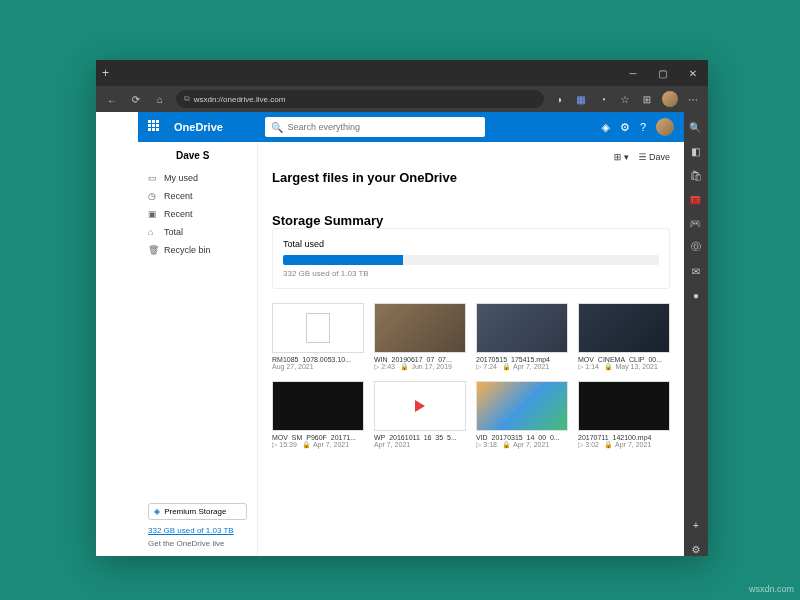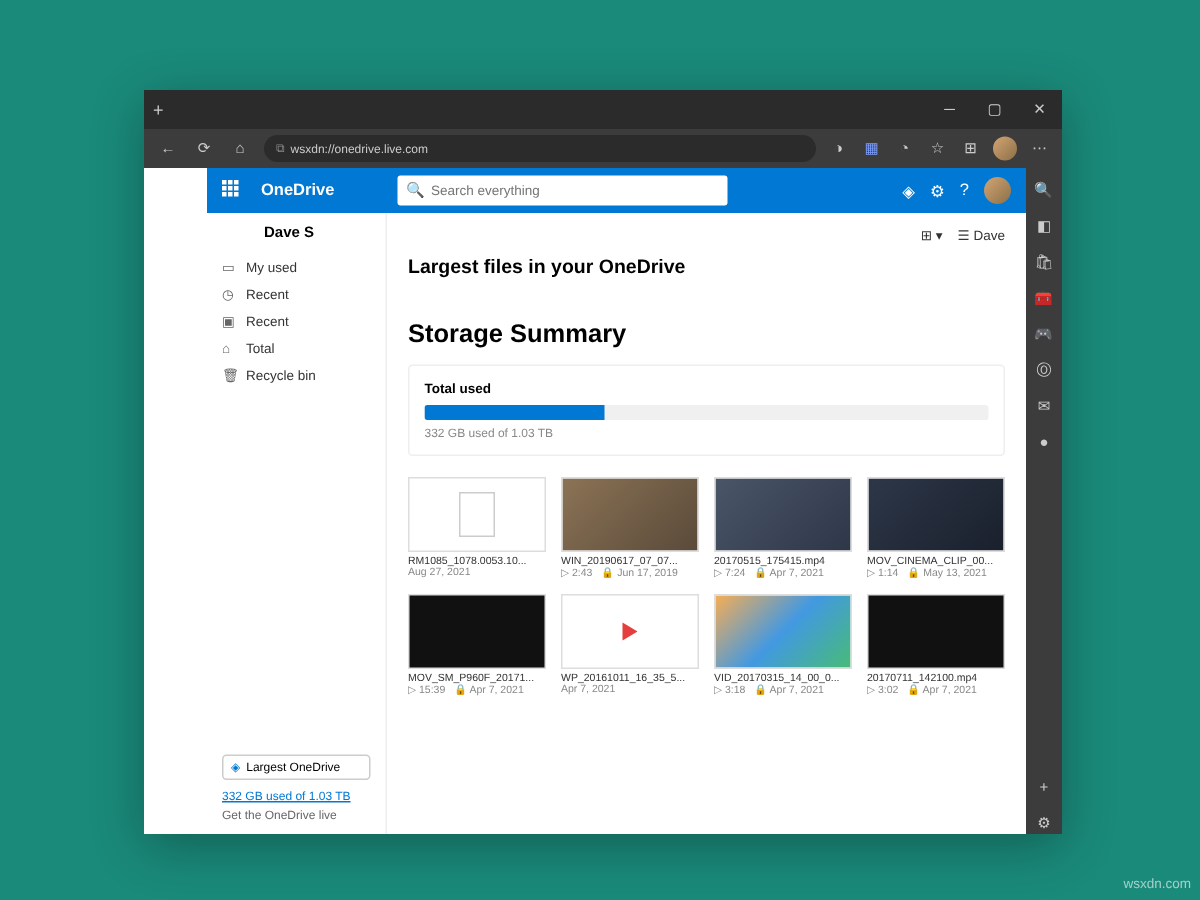--- a/index.html
+++ b/index.html
@@ -38,23 +38,23 @@
 .username { font-weight: 600; font-size: 10px; margin-bottom: 8px; margin-left: 28px; }
 .navitem { display: flex; align-items: center; gap: 6px; padding: 4px 0; color: #333; }
 .navitem .nico { width: 10px; color: #666; font-size: 9px; }
 .leftbottom { margin-top: auto; }
 .premium { border: 1px solid #ccc; border-radius: 3px; padding: 3px 5px; font-size: 8px; display: flex; align-items: center; gap: 4px; margin-bottom: 6px; }
 .premium .diamond { color: #0078d4; }
 .storagelink { color: #0078d4; font-size: 8px; text-decoration: underline; margin-bottom: 4px; }
 .getapps { font-size: 8px; color: #666; }
 .body { flex: 1; padding: 10px 14px; overflow-y: auto; }
 .pagetitle { font-size: 13px; font-weight: 600; margin-bottom: 28px; margin-top: 8px; }
-.section-h { font-size: 17px; font-weight: 600; margin-bottom: 10px; }
+.section-h { font-size: 13px; font-weight: 600; }
 .card { border: 1px solid #eee; border-radius: 3px; padding: 10px; margin-bottom: 14px; }
-.total-label { font-size: 9px; font-weight: 700; margin-bottom: 6px; }
+.total-label { font-size: 9px; font-weight: 400; margin-bottom: 6px; }
 .prog { height: 10px; background: #f0f0f0; border-radius: 2px; overflow: hidden; margin-bottom: 4px; }
 .prog-fill { height: 100%; background: #0078d4; }
 .prog-text { font-size: 8px; color: #888; }
 .grid { display: grid; grid-template-columns: repeat(4, 1fr); gap: 10px; }
 .file { font-size: 7px; }
 .thumb { width: 100%; height: 50px; background: #eee; border: 1px solid #ddd; margin-bottom: 3px; position: relative; display: flex; align-items: center; justify-content: center; }
 .thumb.doc { background: #fff; }
 .thumb.doc::after { content: ''; width: 22px; height: 28px; border: 1px solid #ccc; background: #fff; }
 .thumb.vid1 { background: linear-gradient(135deg,#8b7355,#5a4a3a); }
 .thumb.vid2 { background: linear-gradient(135deg,#4a5568,#2d3748); }
@@ -144,21 +144,21 @@
                 <span>Total</span>
               </div>
               <div class="navitem">
                 <span class="nico">🗑</span>
                 <span>Recycle bin</span>
               </div>
             </div>
           <div class="leftbottom">
             <div class="premium">
               <span class="diamond">◈</span>
-              <span>Largest OneDrive</span>
+              <span>Premium Storage</span>
             </div>
             <div class="storagelink">332 GB used of 1.03 TB</div>
             <div class="getapps">Get the OneDrive live</div>
           </div>
         </div>
         <div class="body">
           <div style="display:flex;justify-content:flex-end;gap:10px;font-size:9px;color:#333;margin-bottom:4px">
             <span>⊞ ▾</span>
             <span>☰ <span>Dave</span></span>
           </div>

